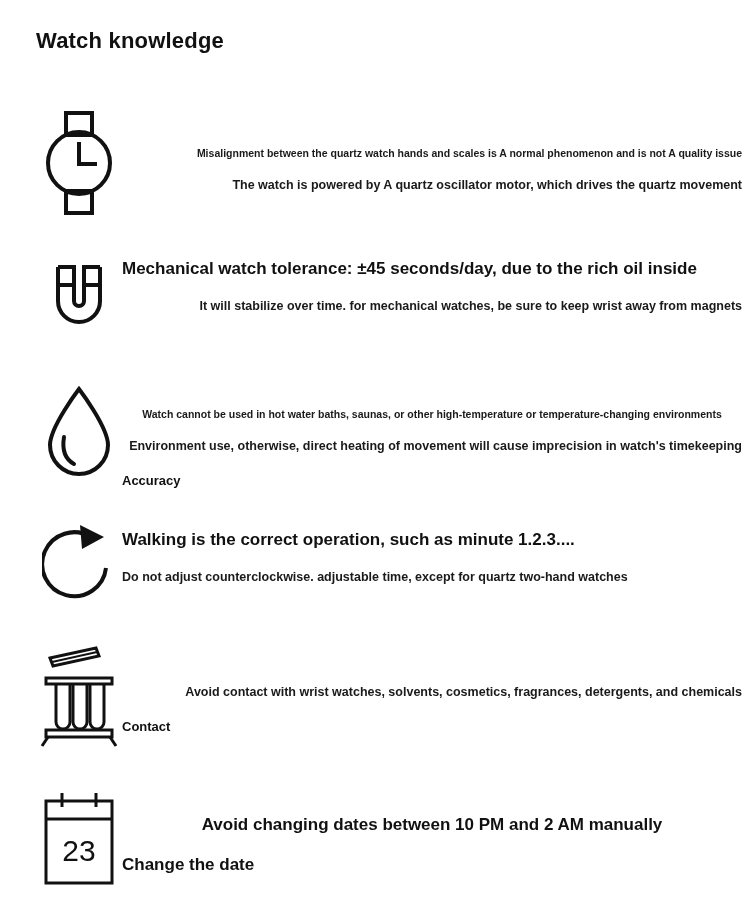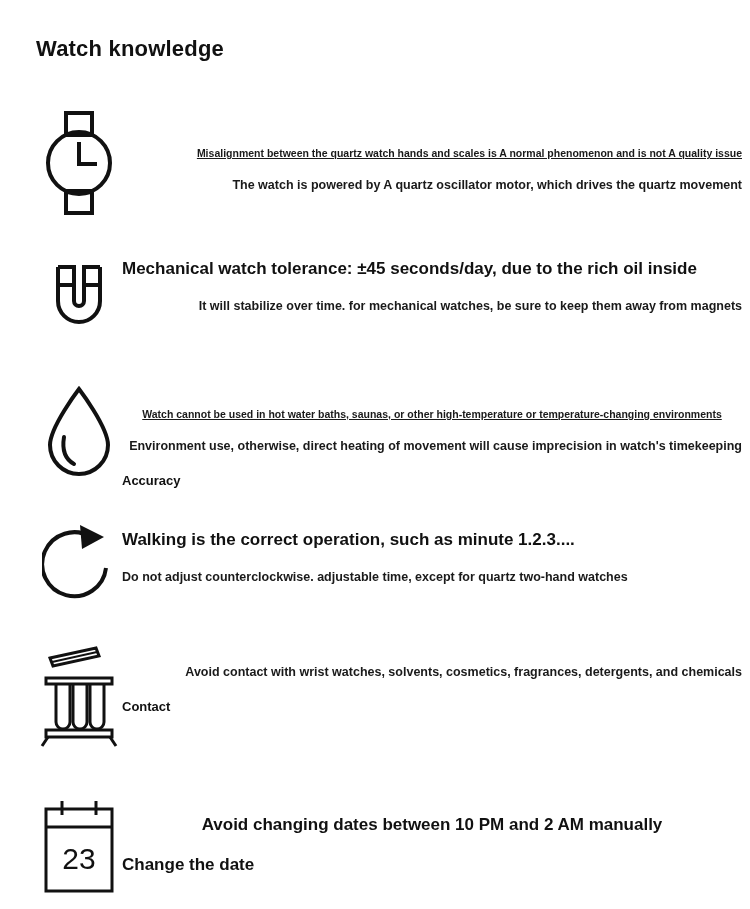--- a/index.html
+++ b/index.html
@@ -17,21 +17,21 @@
   }
   .page {
     position: relative;
     width: 750px;
     height: 909px;
     box-sizing: border-box;
   }
   .page-title {
     position: absolute;
     left: 36px;
-    top: 36px;
+    top: 28px;
     font-size: 22px;
     font-weight: bold;
     letter-spacing: 0.2px;
     color: #111111;
   }
   .section {
     position: absolute;
     left: 0;
     width: 750px;
   }
@@ -53,21 +53,20 @@
   }
   .line {
     display: block;
     white-space: nowrap;
     line-height: 1.35;
   }
   .t-small {
     font-size: 10.5px;
     font-weight: bold;
     color: #1a1a1a;
-    text-decoration: underline;
   }
   .t-mid {
     font-size: 12.5px;
     font-weight: bold;
     color: #1a1a1a;
   }
   .t-big {
     font-size: 17px;
     font-weight: bold;
     color: #111111;
@@ -93,24 +92,24 @@
   #sec-water      { top: 382px; height: 110px; }
   #sec-water .icon-box   { top: 0; height: 100px; }
   #sec-water .lines      { top: 25px; }
 
   #sec-crown      { top: 512px; height: 110px; }
   #sec-crown .icon-box   { top: 8px; height: 95px; }
   #sec-crown .lines      { top: 17px; }
 
   #sec-chemicals  { top: 640px; height: 125px; }
   #sec-chemicals .icon-box { top: 0; height: 115px; }
-  #sec-chemicals .lines    { top: 24px; }
+  #sec-chemicals .lines    { top: 44px; }
 
   #sec-date       { top: 782px; height: 110px; }
-  #sec-date .icon-box    { top: 16px; height: 100px; }
+  #sec-date .icon-box    { top: 8px; height: 100px; }
   #sec-date .lines       { top: 32px; }
 
   .line + .line { margin-top: 17px; }
 </style>
 </head>
 <body>
 
 <div class="page">
 
   <div class="page-title">Watch knowledge</div>
@@ -135,21 +134,21 @@
       <svg width="74" height="78" viewBox="0 0 74 78">
         <path d="M16 10 L16 44 A21 21 0 0 0 58 44 L58 10" fill="none" stroke="#111" stroke-width="4"></path>
         <line x1="16" y1="10" x2="16" y2="10" stroke="#111" stroke-width="4"></line>
         <path d="M16 10 L32 10 L32 44 A5 5 0 0 0 42 44 L42 10 L58 10" fill="none" stroke="#111" stroke-width="4"></path>
         <line x1="16" y1="28" x2="32" y2="28" stroke="#111" stroke-width="4"></line>
         <line x1="42" y1="28" x2="58" y2="28" stroke="#111" stroke-width="4"></line>
       </svg>
     </div>
     <div class="lines">
       <span class="line t-big ta-left">Mechanical watch tolerance: ±45 seconds/day, due to the rich oil inside</span>
-      <span class="line t-mid ta-right">It will stabilize over time. for mechanical watches, be sure to keep them away from magnets</span>
+      <span class="line t-mid ta-right">It will stabilize over time. for mechanical watches, be sure to keep wrist away from magnets</span>
     </div>
   </div>
 
   <div class="section" id="sec-water">
     <div class="icon-box">
       <svg width="74" height="98" viewBox="0 0 74 98">
         <path d="M37 6 C37 6 8 44 8 62 A29 29 0 0 0 66 62 C66 44 37 6 37 6 Z" fill="none" stroke="#111" stroke-width="4"></path>
         <path d="M22 54 C20 66 23 76 32 81" fill="none" stroke="#111" stroke-width="4" stroke-linecap="round"></path>
       </svg>
     </div>

